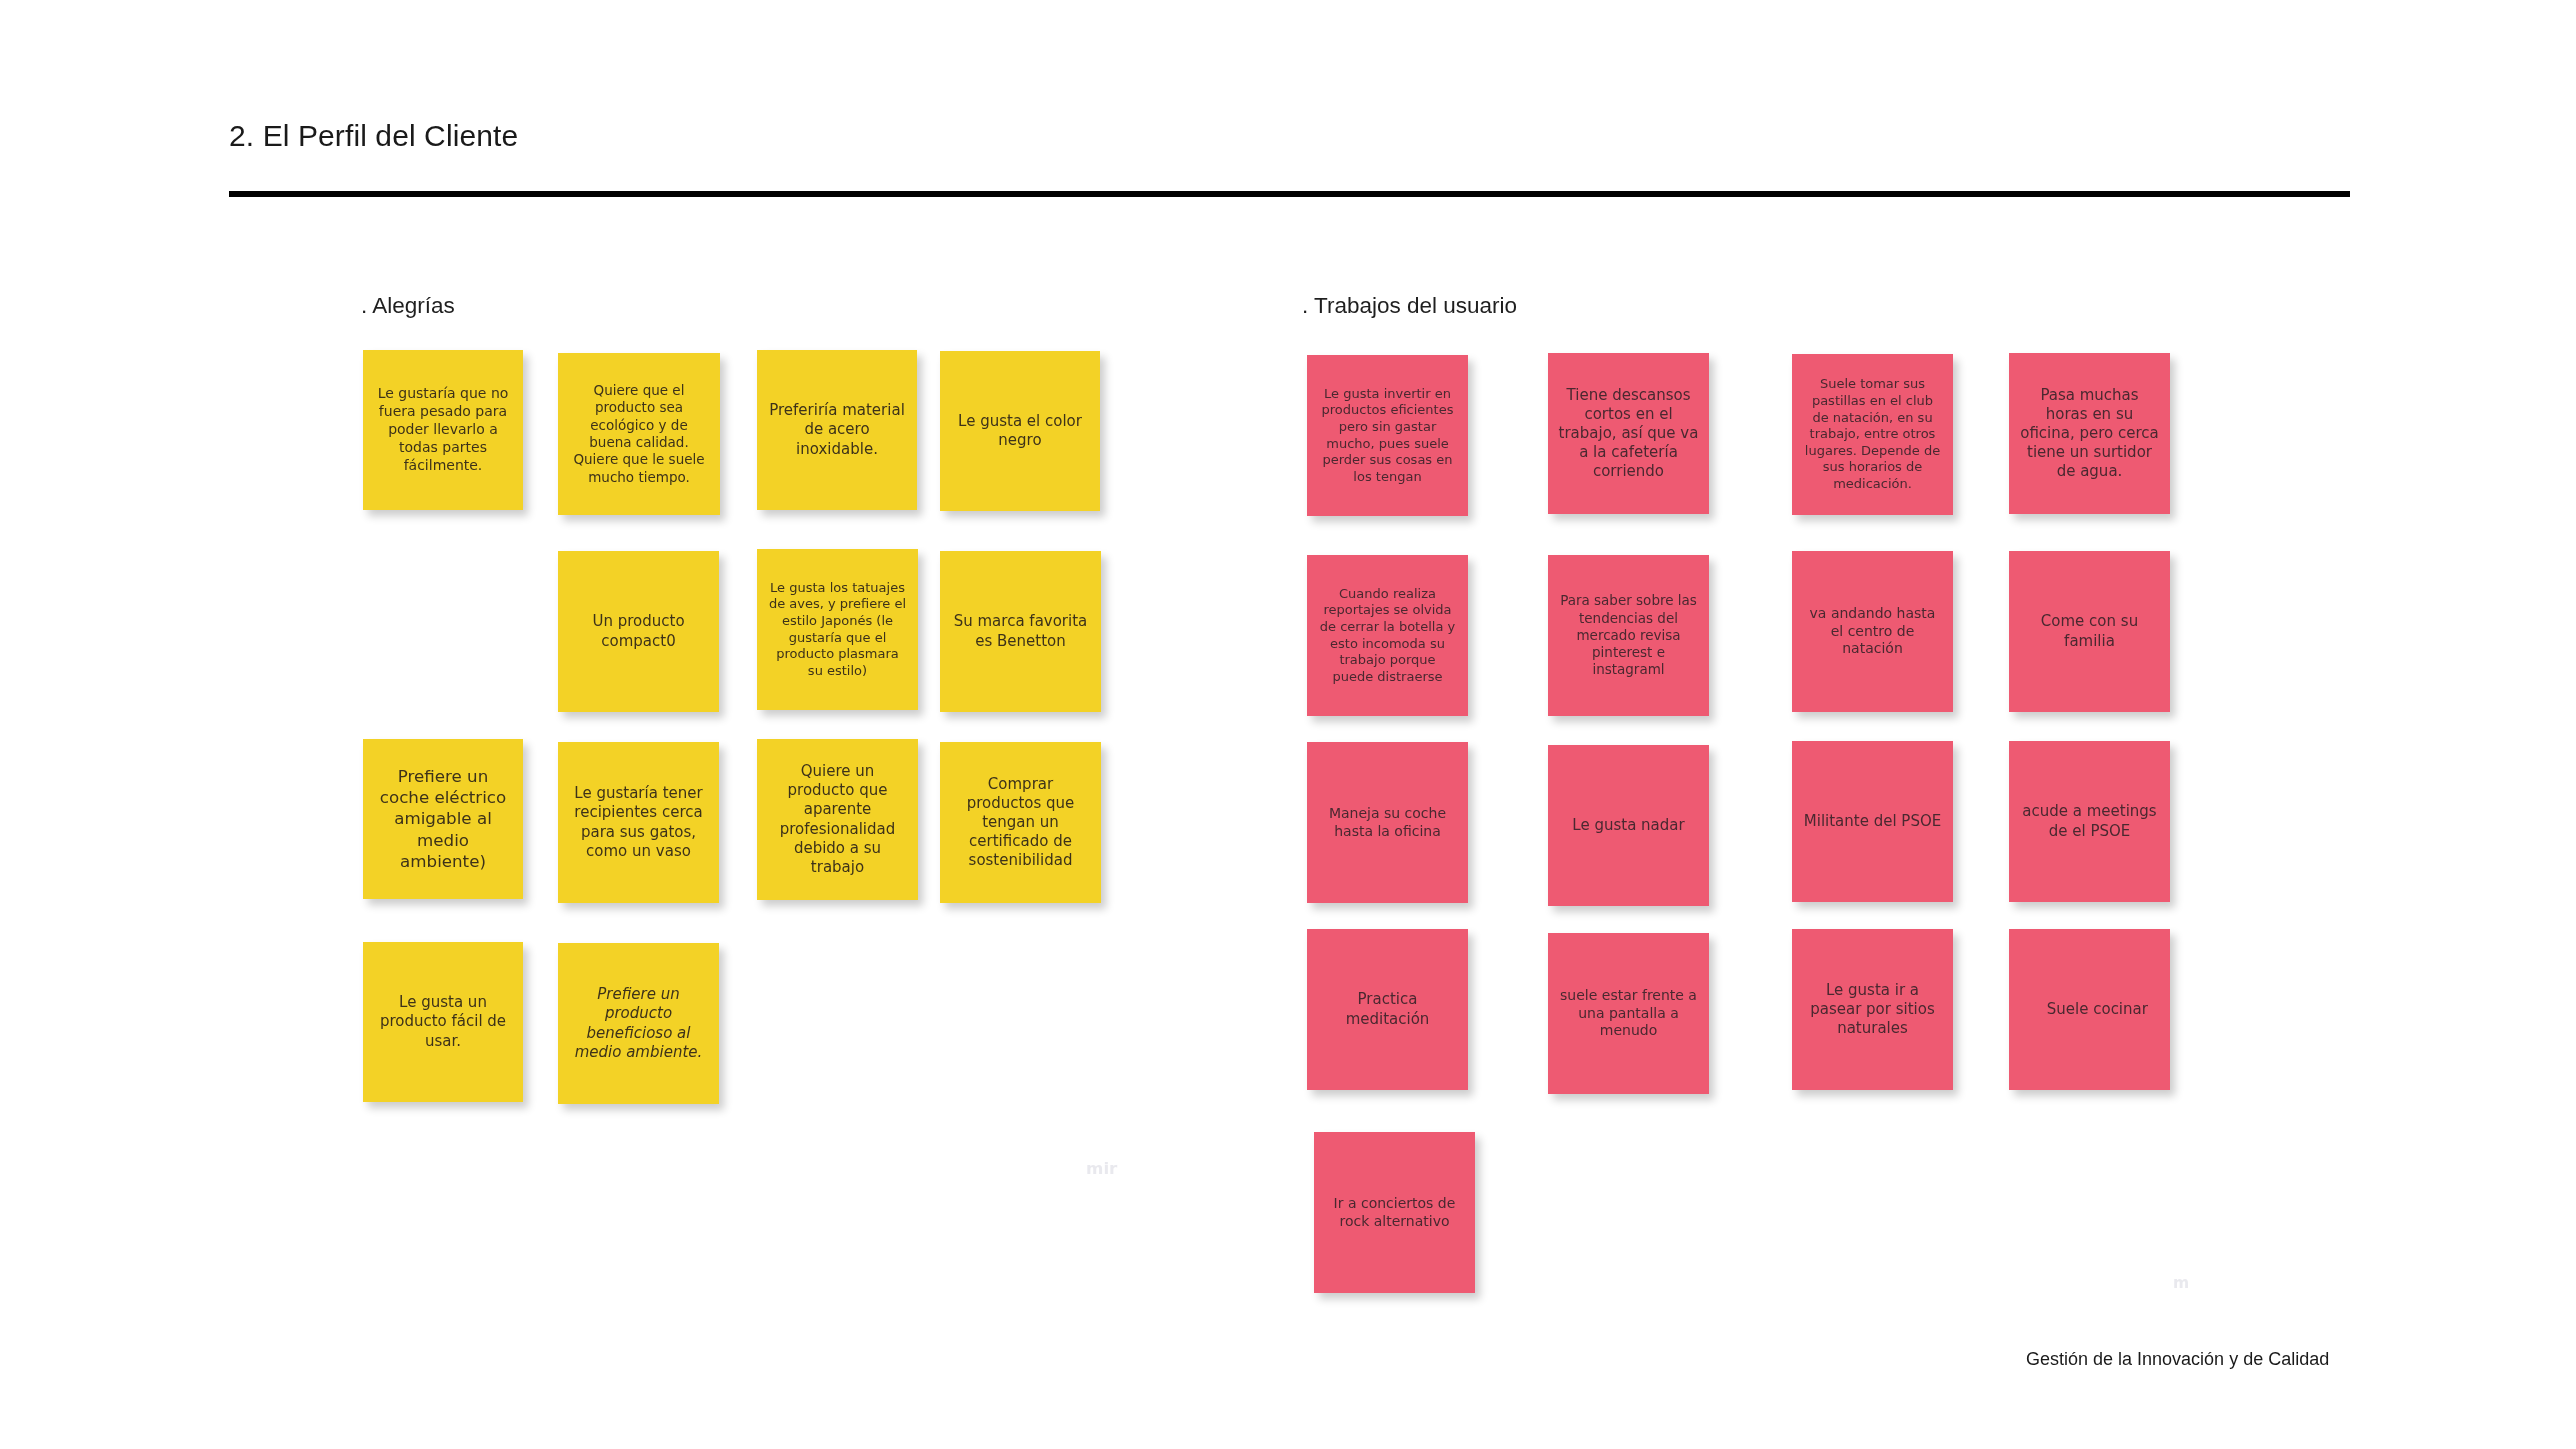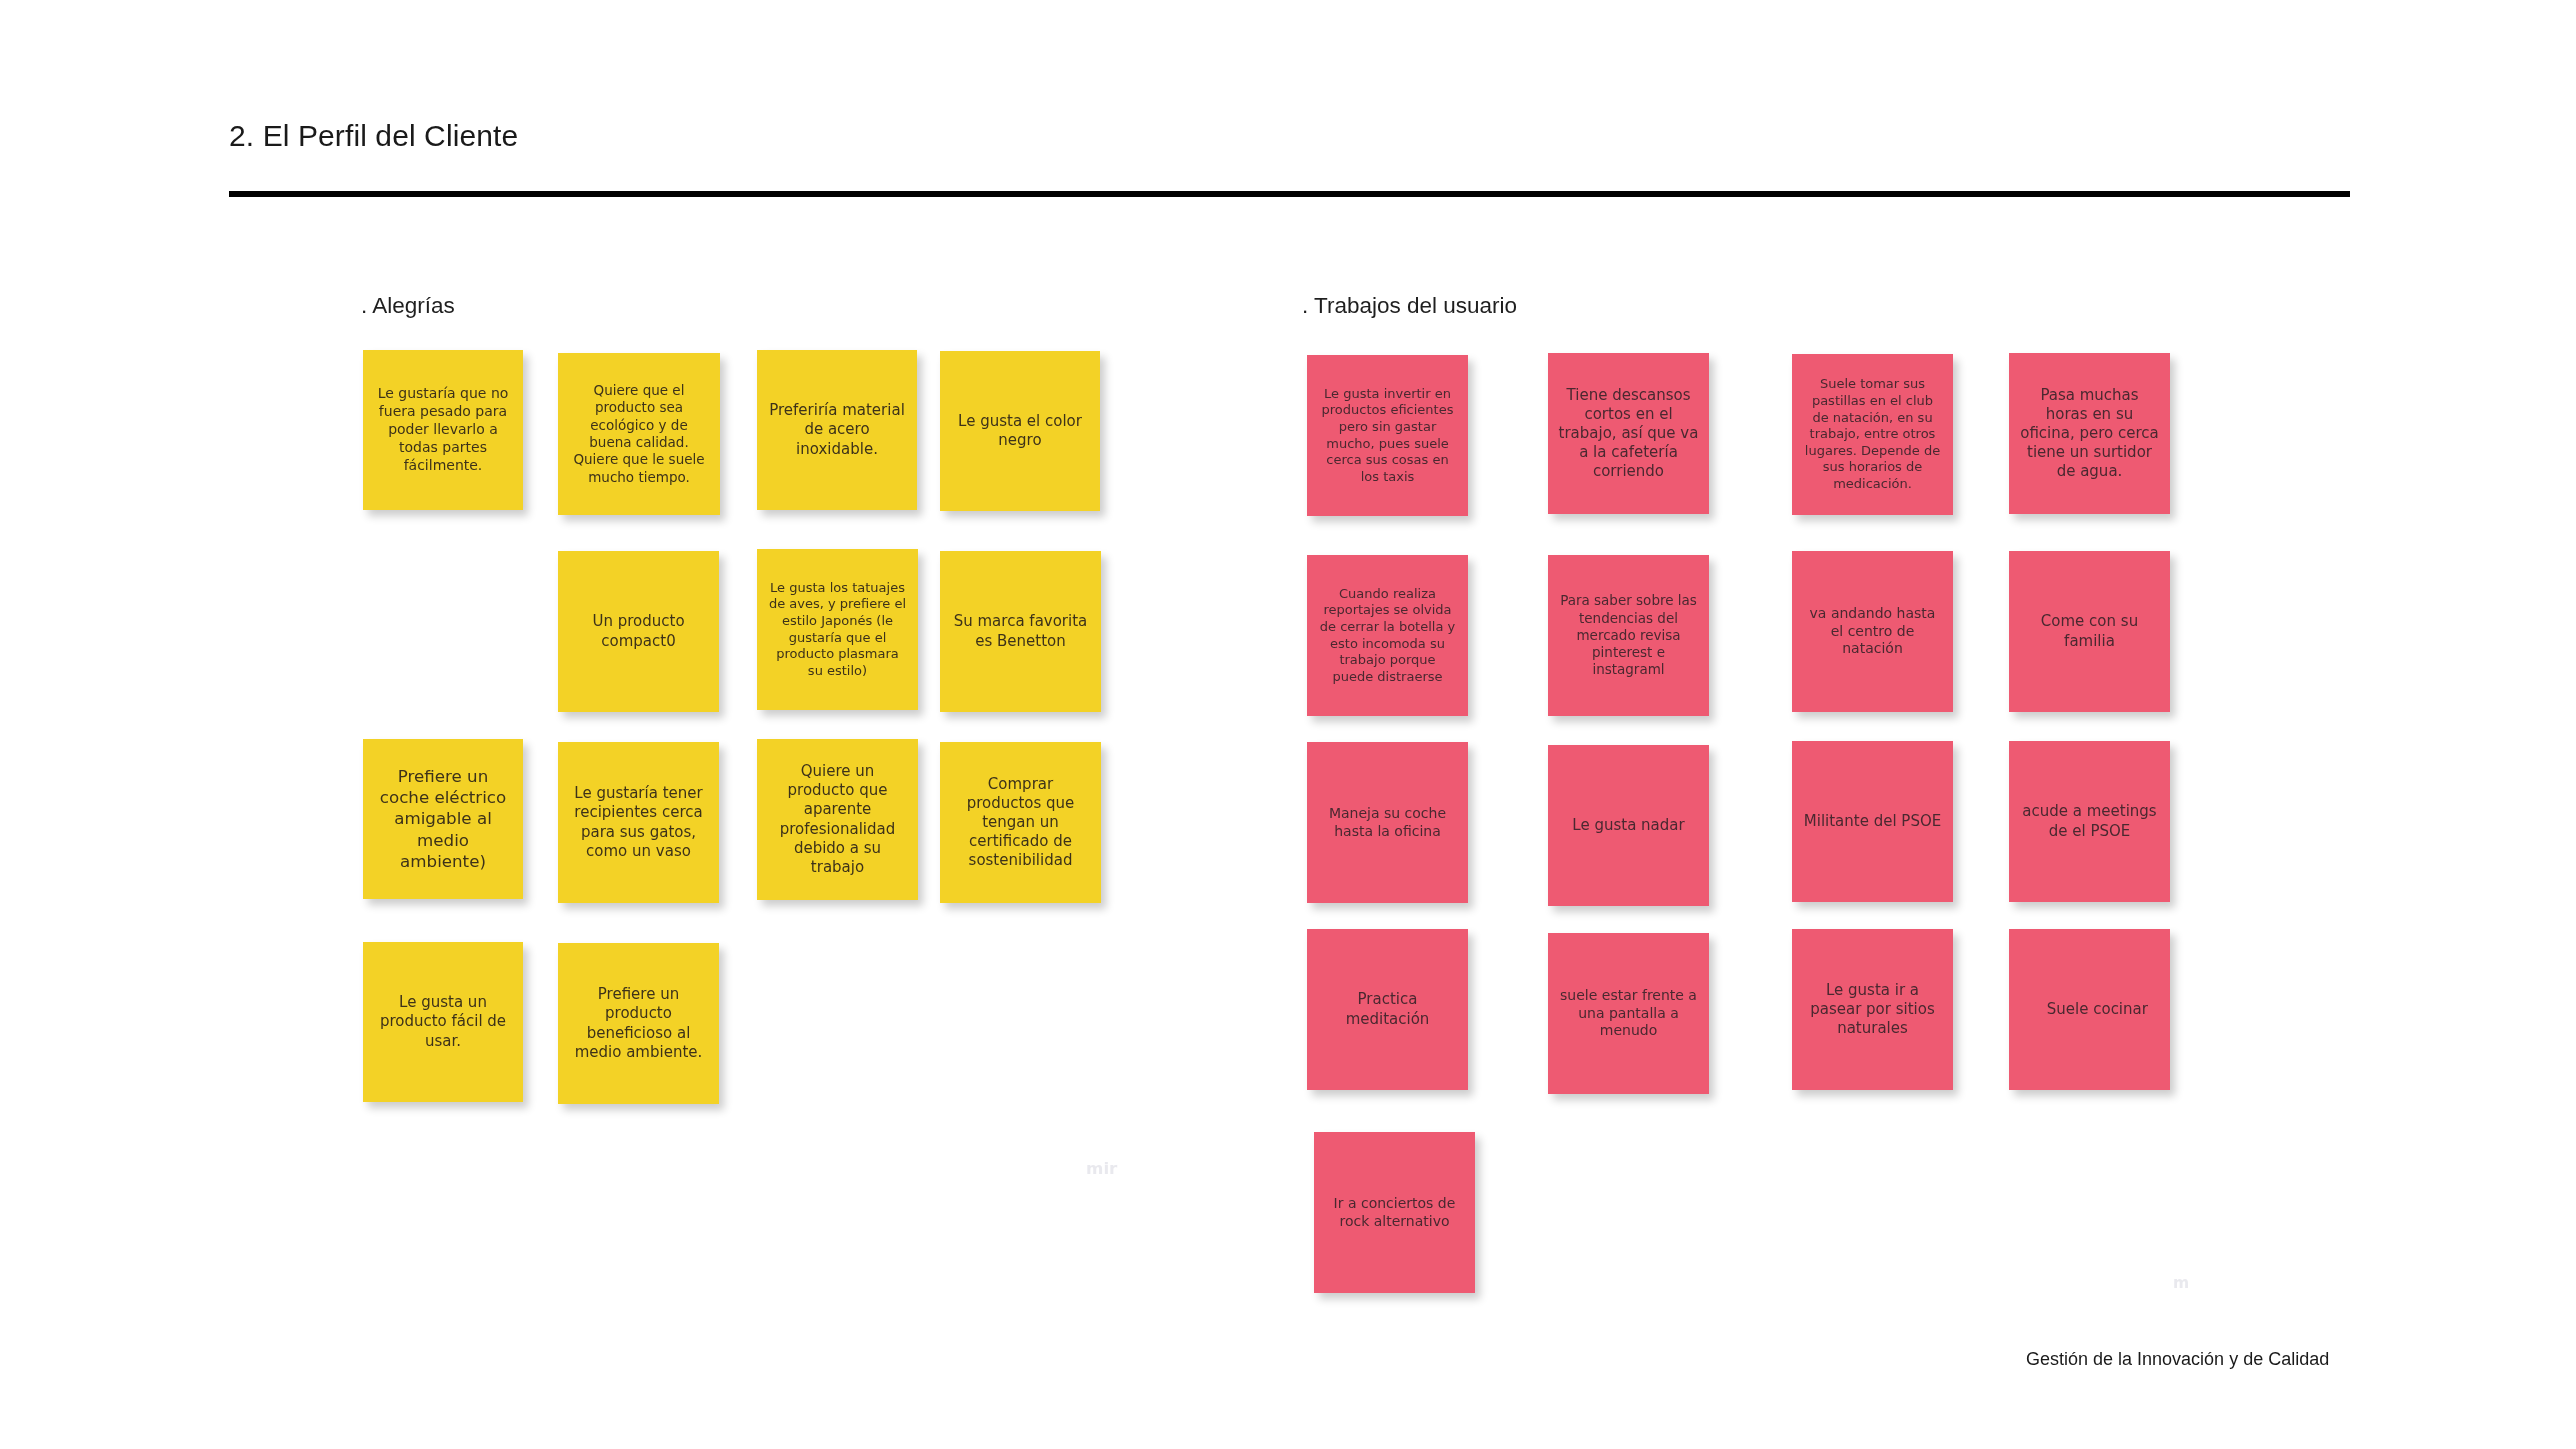--- a/index.html
+++ b/index.html
@@ -134,26 +134,26 @@
   <div class="note yellow" style="left:757px;top:739px;width:161px;height:161px;font-size:15px;">
     <span class="note-text">Quiere un producto que aparente profesionalidad debido a su trabajo</span>
   </div>
   <div class="note yellow" style="left:940px;top:742px;width:161px;height:161px;font-size:15px;">
     <span class="note-text">Comprar productos que tengan un certificado de sostenibilidad</span>
   </div>
 
   <div class="note yellow" style="left:363px;top:942px;width:160px;height:160px;font-size:15px;">
     <span class="note-text">Le gusta un producto fácil de usar.</span>
   </div>
-  <div class="note yellow" style="left:558px;top:943px;width:161px;height:161px;font-size:15px;">
+  <div class="note yellow" style="left:558px;top:943px;width:161px;height:161px;font-size:15px;font-style:italic;">
     <span class="note-text">Prefiere un producto beneficioso al medio ambiente.</span>
   </div>
 
   <div class="note pink" style="left:1307px;top:355px;width:161px;height:161px;font-size:13px;">
-    <span class="note-text">Le gusta invertir en productos eficientes pero sin gastar mucho, pues suele cerca sus cosas en los taxis</span>
+    <span class="note-text">Le gusta invertir en productos eficientes pero sin gastar mucho, pues suele perder sus cosas en los tengan</span>
   </div>
   <div class="note pink" style="left:1548px;top:353px;width:161px;height:161px;font-size:15px;">
     <span class="note-text">Tiene descansos cortos en el trabajo, así que va a la  cafetería corriendo</span>
   </div>
   <div class="note pink" style="left:1792px;top:354px;width:161px;height:161px;font-size:13px;">
     <span class="note-text">Suele tomar sus pastillas en el club de natación, en su trabajo, entre otros lugares. Depende de sus horarios de medicación.</span>
   </div>
   <div class="note pink" style="left:2009px;top:353px;width:161px;height:161px;font-size:15px;">
     <span class="note-text">Pasa muchas horas en su oficina, pero cerca tiene un surtidor de agua.</span>
   </div>

